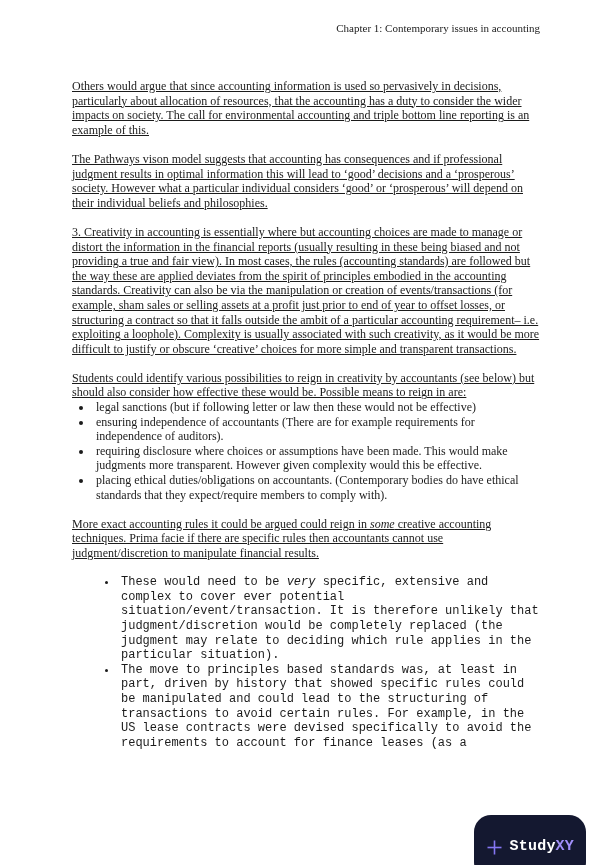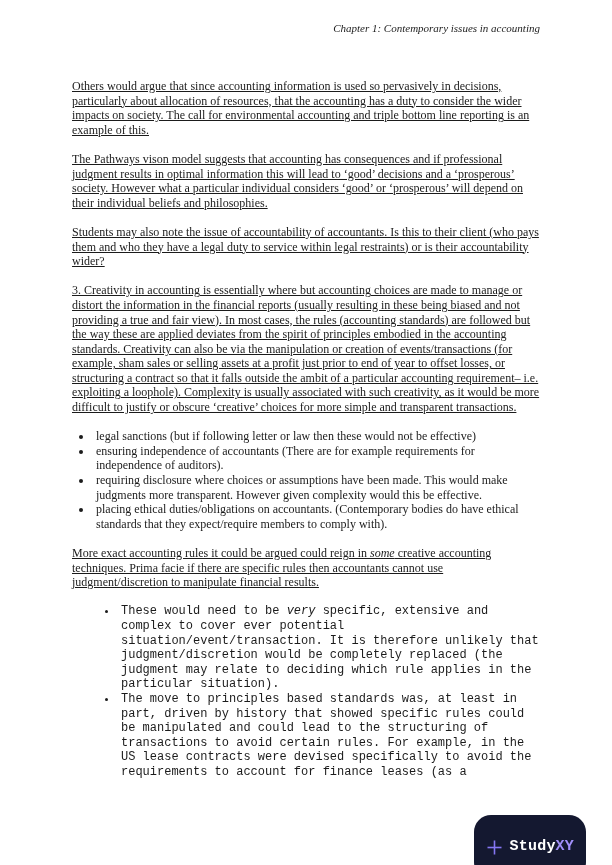--- a/index.html
+++ b/index.html
@@ -11,21 +11,20 @@
     font-family: "Liberation Serif", "DejaVu Serif", serif;
     font-size: 12px;
     line-height: 14.6px;
     color: #1b1b1b;
     overflow: hidden;
     box-sizing: border-box;
   }
   .inner { padding: 22px 72px 0 72px; }
   .running-header {
     text-align: right;
-    font-style: italic;
     font-size: 11px;
     line-height: 13px;
     color: #222222;
   }
   .content { margin-top: 44px; }
   .content p { margin: 0 0 14.6px 0; text-decoration: underline; }
   .content p.tight { margin-bottom: 0; }
   ul.bullets-l1 {
     margin: 0 0 14.6px 0;
     padding-left: 21px;
@@ -61,24 +60,24 @@
   <div class="inner">
 
     <div class="running-header">Chapter 1: Contemporary issues in accounting</div>
 
     <div class="content">
 
       <p>Others would argue that since accounting information is used so pervasively in decisions, particularly about allocation of resources, that the accounting has a duty to consider the wider impacts on society. The call for environmental accounting and triple bottom line reporting  is an example of this.</p>
 
       <p>The Pathways vison model suggests that accounting has consequences and if professional judgment results in optimal information this will lead to ‘good’ decisions and a ‘prosperous’ society. However what a particular individual considers ‘good’ or ‘prosperous’ will depend on their individual beliefs and philosophies.</p>
 
-      <p>Students may also note the issue of accountability of accountants. Is this to their client (who pays them and who they have a legal duty to service within legal restraints) or is their accountability wider?</p>
 
       <p>3. Creativity in accounting is essentially where but accounting choices are made to manage or distort the information in the financial reports (usually resulting in these being biased and not providing a true and fair view). In most cases, the rules (accounting standards) are followed but the way these are applied deviates from the spirit of principles embodied in the accounting standards. Creativity can also be via the manipulation or creation of events/transactions (for example, sham sales or selling assets at a profit just prior to end of year to offset losses, or structuring a contract so that it falls outside the ambit of a particular accounting requirement– i.e. exploiting a loophole). Complexity is usually associated with such creativity, as it would be more difficult to justify or obscure ‘creative’ choices for more simple and transparent transactions.</p>
 
+      <p class="tight">Students could identify various possibilities to reign in creativity by accountants (see below) but should also consider how effective these would be. Possible means to reign in are:</p>
 
       <ul class="bullets-l1">
         <li>legal sanctions (but if following letter or law then these would not be effective)</li>
         <li>ensuring independence of accountants (There are for example requirements for independence of auditors).</li>
         <li>requiring disclosure where choices or assumptions have been made. This would make judgments more transparent. However given complexity would this be effective.</li>
         <li>placing ethical duties/obligations on accountants. (Contemporary bodies do have ethical standards that they expect/require members to comply with).</li>
       </ul>
 
       <p><span>More exact accounting rules it could be argued could reign in </span><span class="em">some</span><span> creative accounting techniques. Prima facie if there are specific rules then accountants cannot use judgment/discretion to manipulate financial results.</span></p>
 

